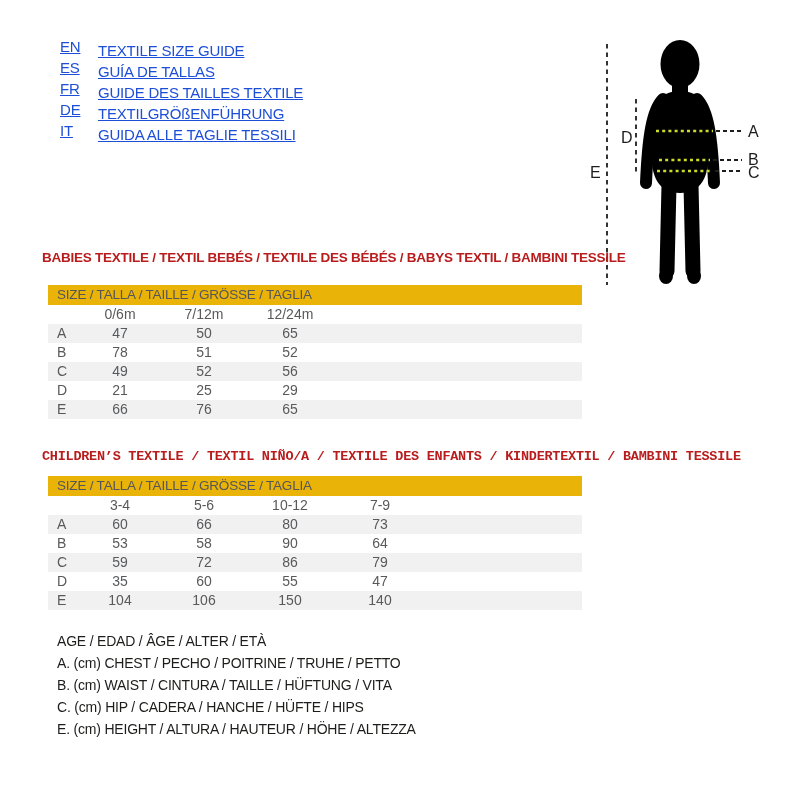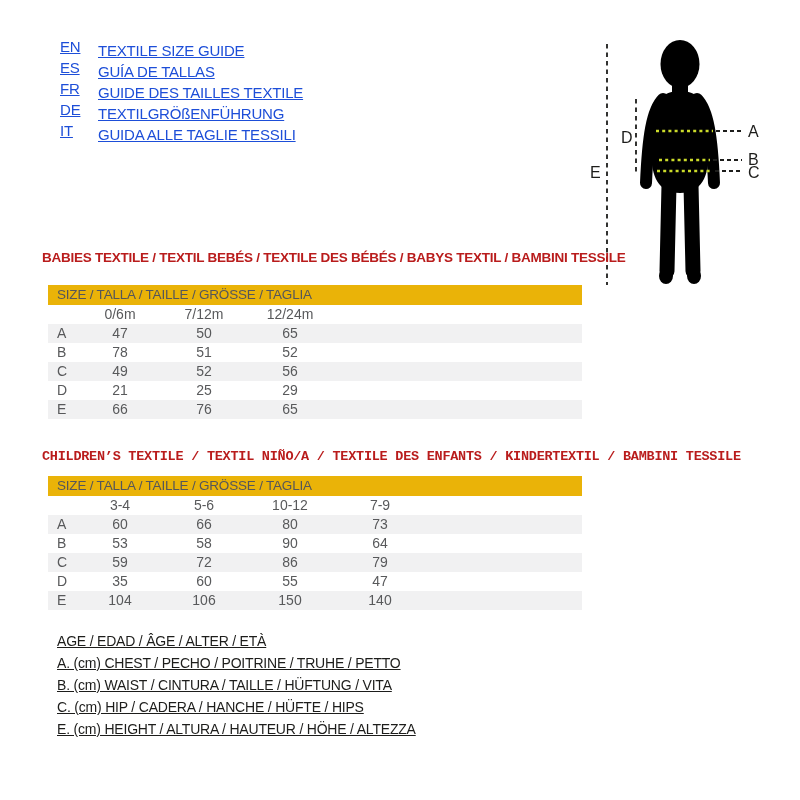--- a/index.html
+++ b/index.html
@@ -28,21 +28,21 @@
   #children-table { top:476px; }
   .size-header { height:20px; line-height:20px; background:#eab308; color:#55565a;
                  padding-left:9px; font-size:13.5px; letter-spacing:-0.2px; }
   .t-row { display:grid; grid-template-columns:30px 84px 84px 88px 92px; height:19px; line-height:19px; }
   .t-row .c { text-align:center; }
   .t-row .lbl { padding-left:9px; text-align:left; }
   .t-row.stripe { background:#f1f1f2; }
 
   
   .legend { position:absolute; left:57px; top:630px; color:#1d1d1b; font-size:14px; letter-spacing:-0.2px; }
-  .legend-line { height:22px; line-height:22px; white-space:nowrap;text-decoration:underline; }
+  .legend-line { height:22px; line-height:22px; white-space:nowrap; }
 </style>
 </head>
 <body>
 
 <div class="page">
 
   <div class="lang-block">
     <div class="lang-row">
       <span class="lang-code">EN</span>
       <span class="lang-label">TEXTILE SIZE GUIDE</span>

